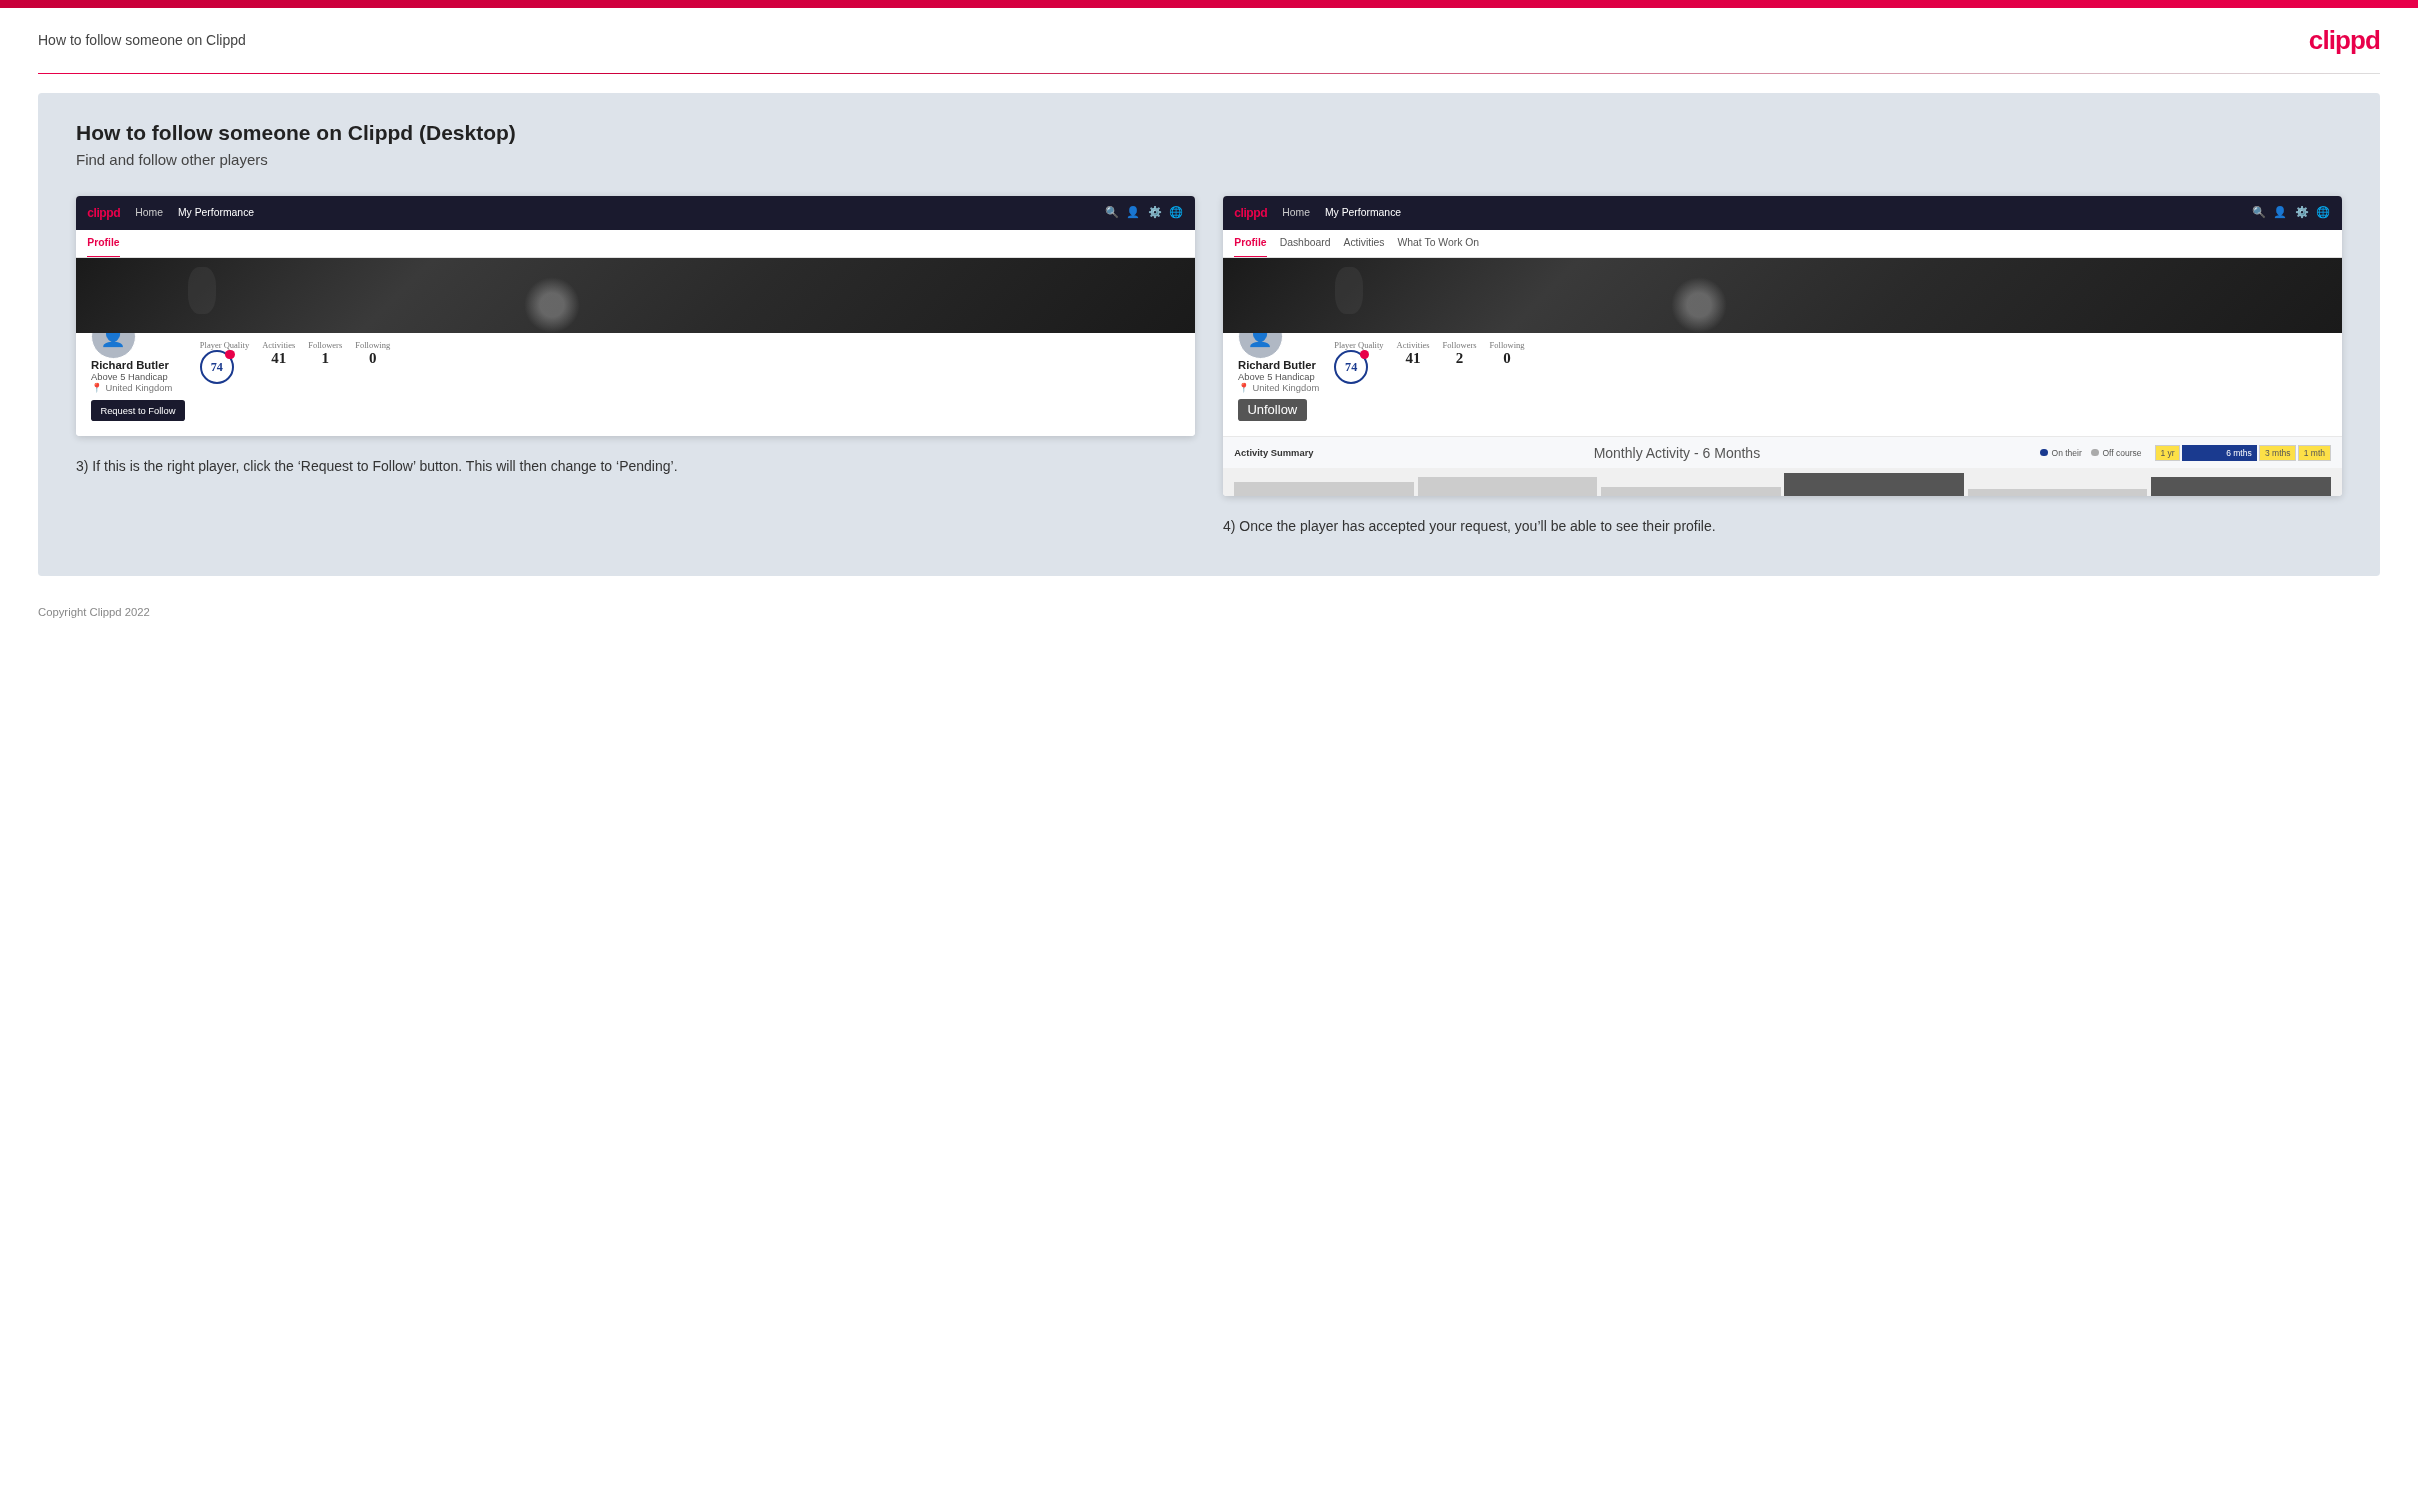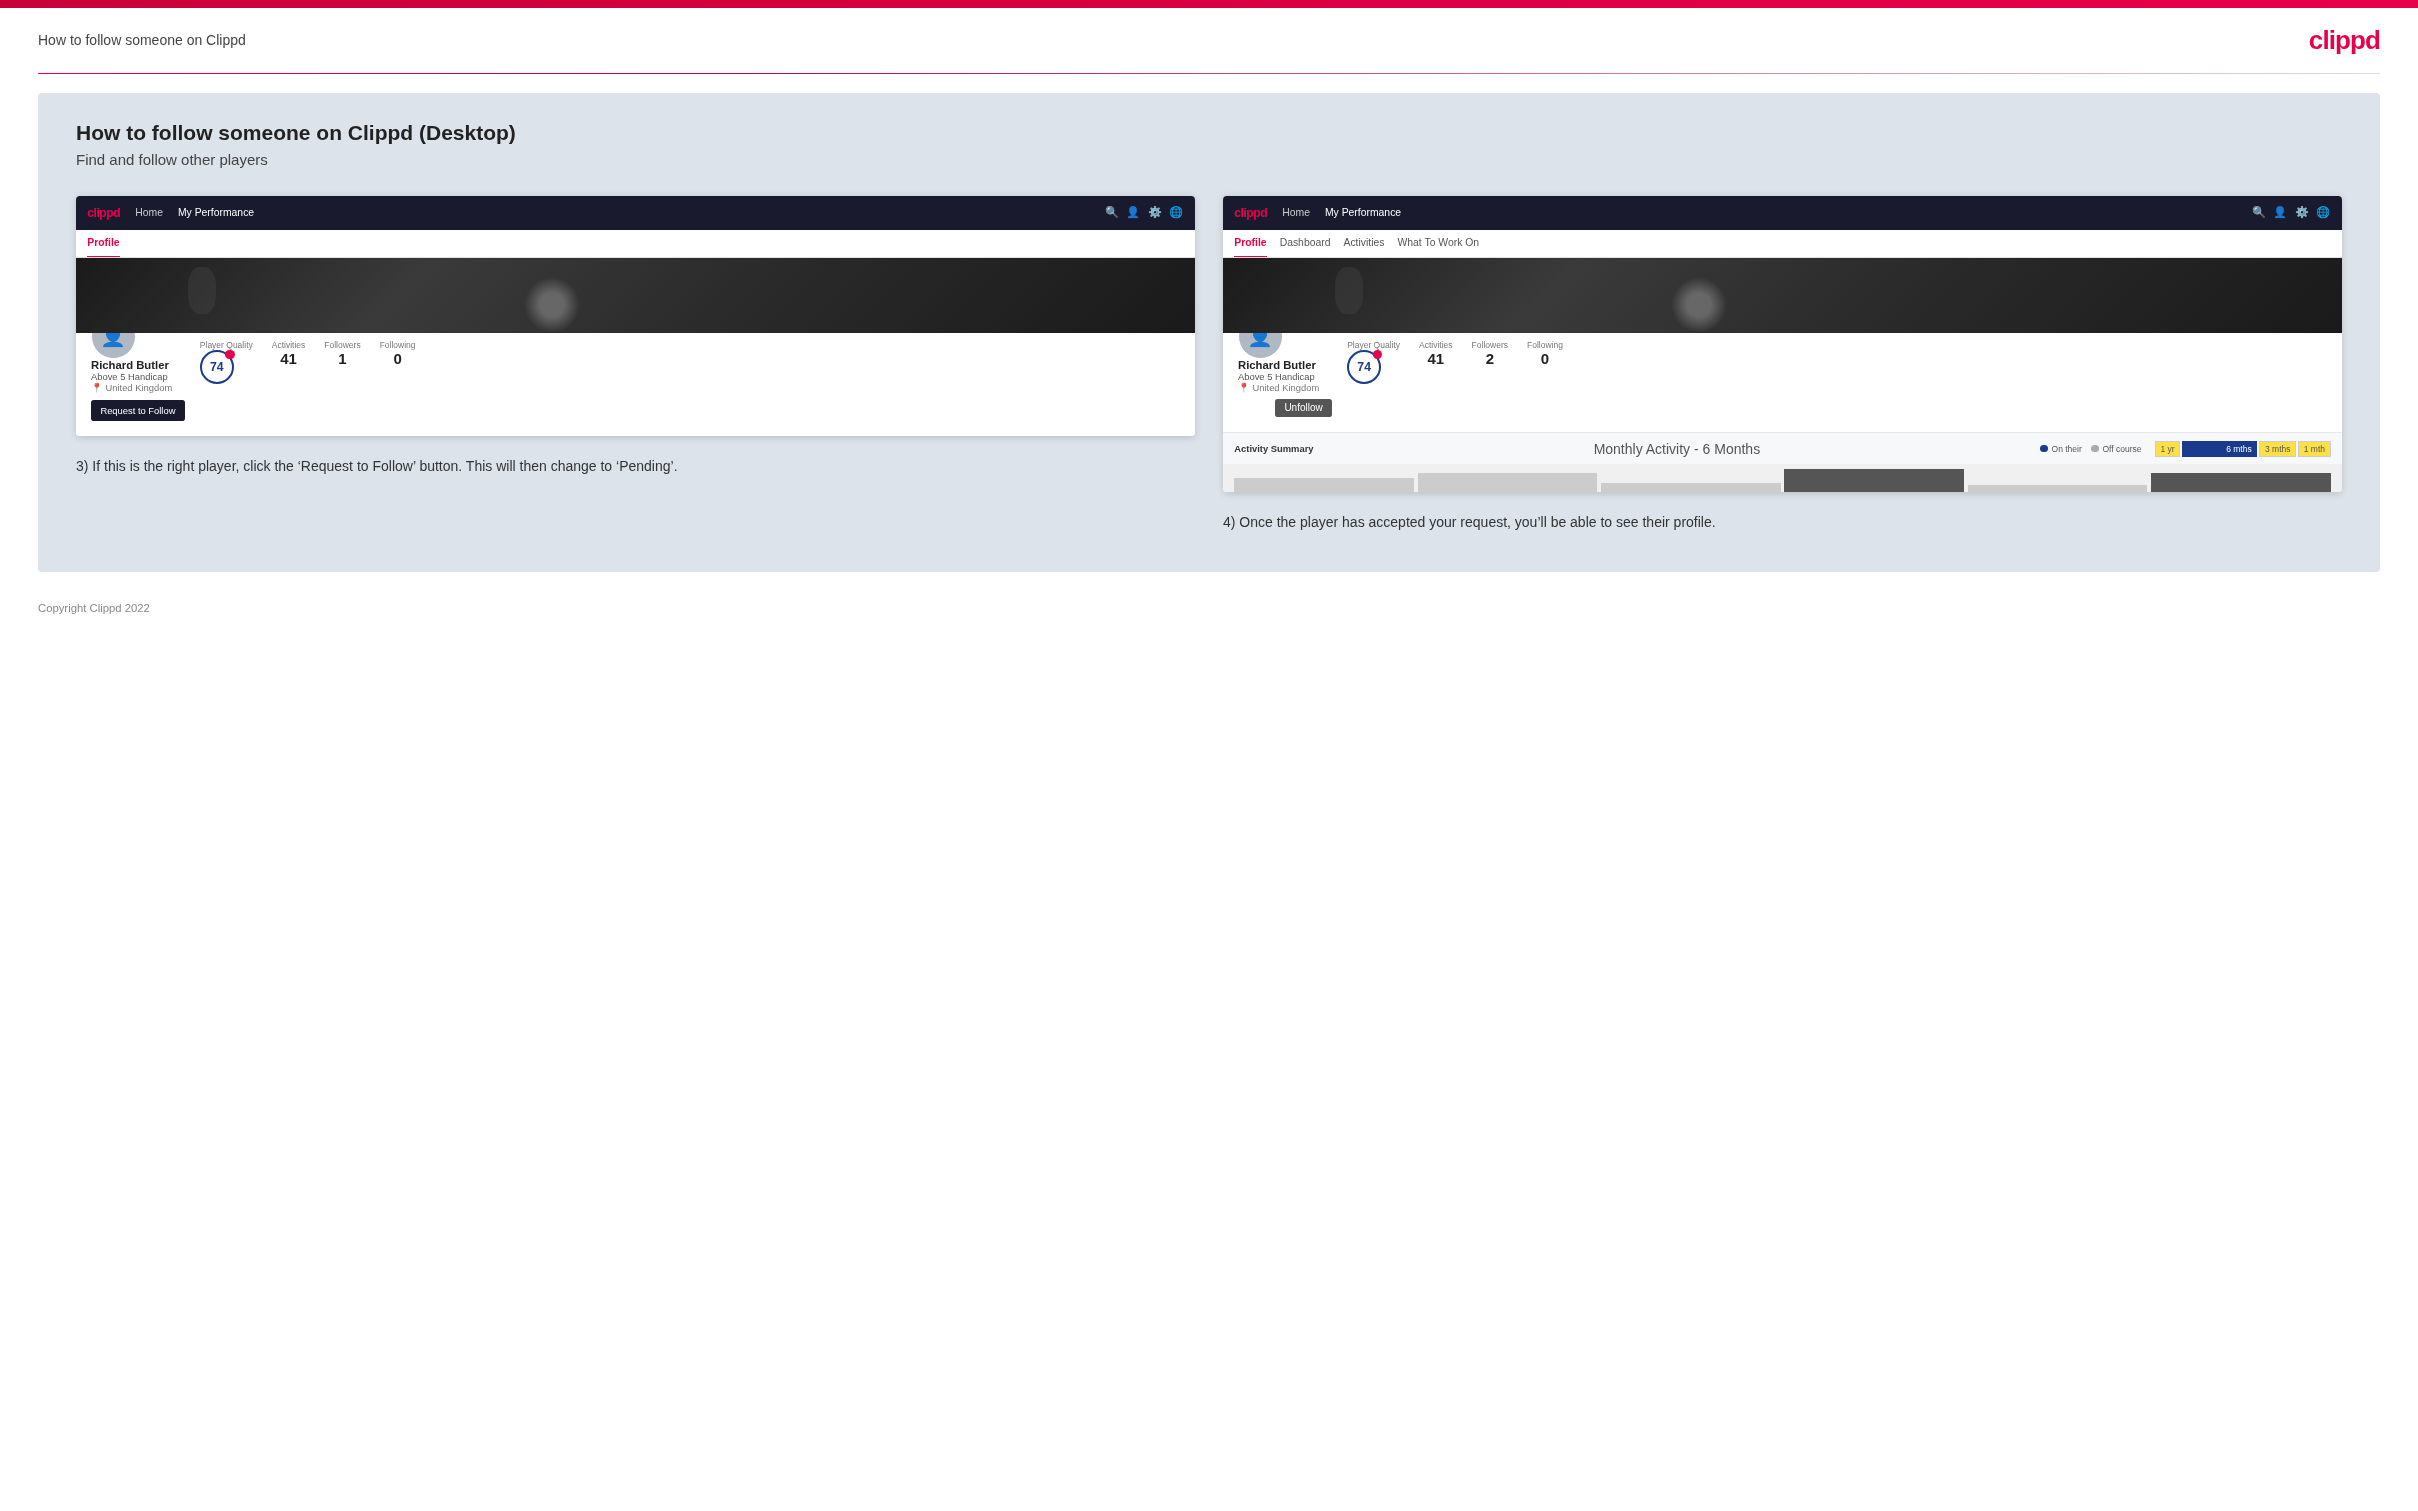--- a/index.html
+++ b/index.html
@@ -188,22 +188,23 @@
       background: #1a1a2e;
       color: #fff;
       border: none;
       padding: 4.7px 9.4px;
       font-size: 9.4px;
       border-radius: 2.8px;
       cursor: pointer;
     }
     .stats-row {
       display: flex;
-      gap: 19px;
+      gap: 13px;
       padding-top: 7.5px;
+      font-family: Liberation Serif, serif;
     }
     .stat-item {
       text-align: center;
     }
     .stat-label {
       font-size: 8.5px;
       color: #777;
     }
     .stat-value {
       font-size: 15px;
@@ -238,25 +239,24 @@
       padding: 0 11.3px;
       background: #fff;
       display: flex;
       gap: 13px;
     }
     .unfollow-btn {
       background: #555;
       color: #fff;
       border: none;
       padding: 3.8px 9.4px;
-      font-size: 10px;
+      font-size: 13px;
       border-radius: 2.8px;
       cursor: pointer;
       margin-top: 5.6px;
-      margin-left: 37px;
     }
     .activity-summary-bar {
       background: #f7f8fa;
       border-top: 0.9px solid #e8e8e8;
       padding: 7.5px 11.3px;
       display: flex;
       align-items: center;
       justify-content: space-between;
     }
     .activity-label {

